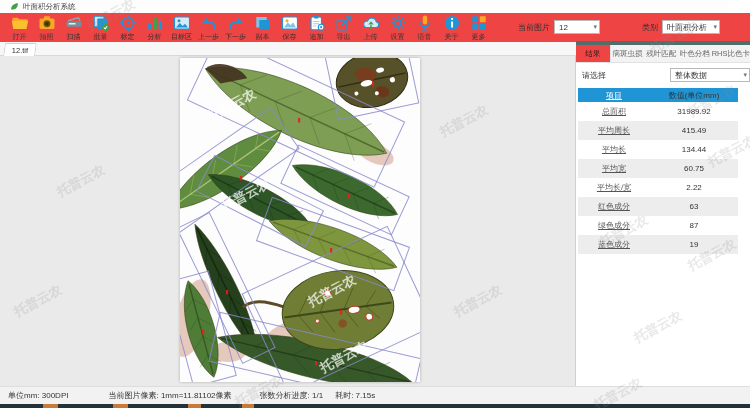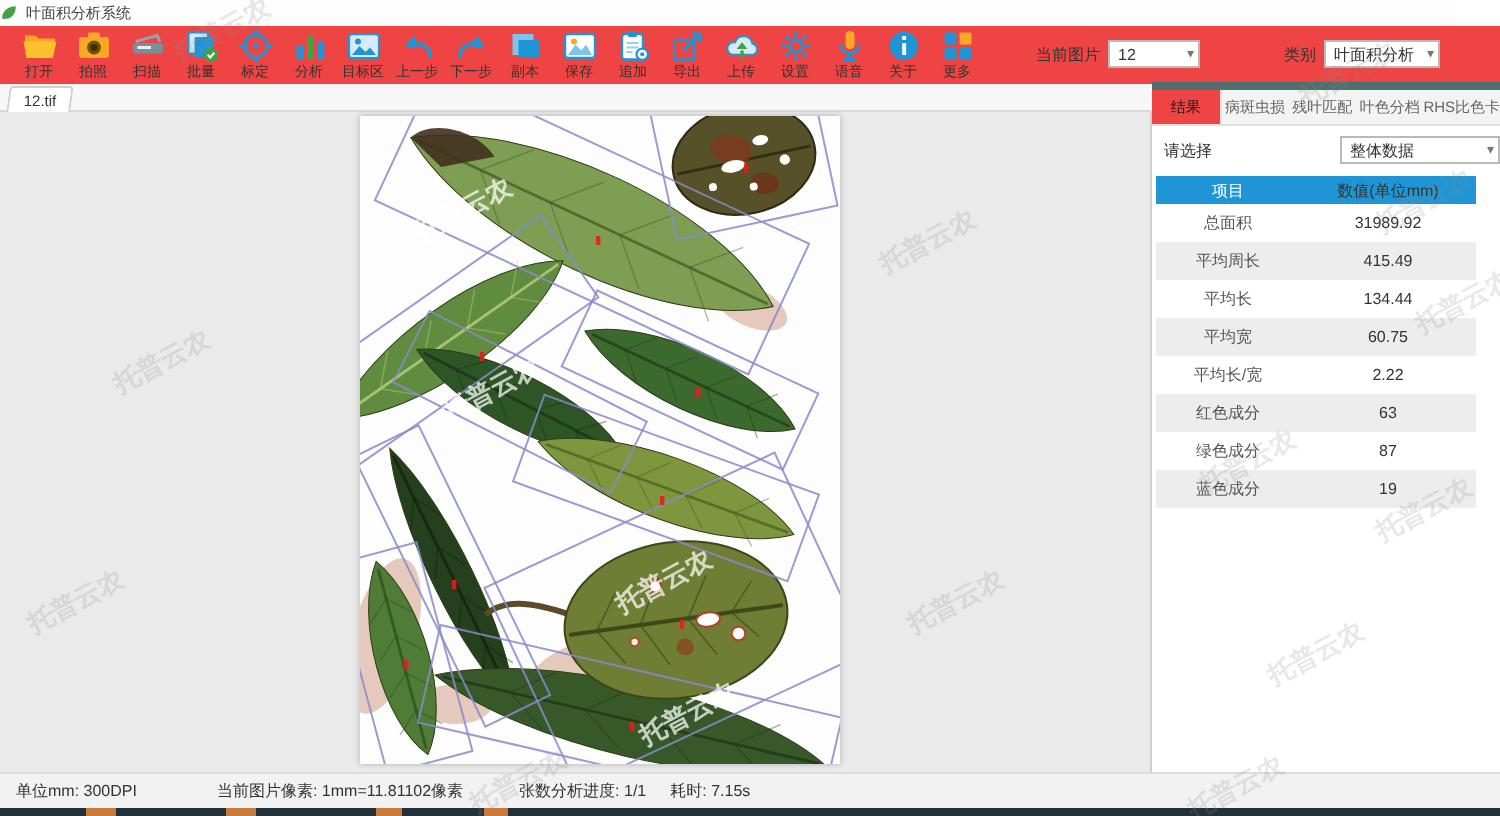--- a/index.html
+++ b/index.html
@@ -1,20 +1,20 @@
 <!DOCTYPE html>
 <html><head>
 <meta charset="utf-8">
 <style>
   html,body{margin:0;padding:0;background:#888;}
   *{box-sizing:border-box;font-family:"Liberation Sans","DejaVu Sans",sans-serif;}
   #app{position:relative;width:750px;height:408px;background:#fff;overflow:hidden;}
 
   
-  .titlebar{position:absolute;left:0;top:0;width:728px;height:13px;background:#fdfdfd;display:flex;align-items:center;padding-left:0;}
+  .titlebar{position:absolute;left:0;top:0;width:728px;height:13px;background:#fdfdfd;display:flex;align-items:center;padding-left:10px;}
   .titlebar .logo{width:9px;height:9px;margin-right:4px;}
   .titlebar .title{font-size:7.5px;color:#444;}
 
   
   .toolbar{position:absolute;left:0;top:13px;width:750px;height:29px;background:#ef4444;display:flex;align-items:flex-start;padding:1px 0 0 6px;}
   .tool-btn{width:27px;display:flex;flex-direction:column;align-items:center;cursor:pointer;}
   .tool-btn .ticon{width:18px;height:18px;}
   .tool-btn .tlabel{font-size:7px;color:#333;white-space:nowrap;line-height:8px;margin-top:1px;}
   .tool-combos{display:flex;align-items:center;height:26px;margin-left:26px;}
   .combo-label{font-size:8px;color:#333;margin-right:4px;white-space:nowrap;}
@@ -38,21 +38,21 @@
   .rtabs{position:absolute;left:0;top:4px;width:174px;height:18px;background:#f3f3f3;border-bottom:1px solid #e2e2e2;display:flex;align-items:stretch;}
   .rtab{flex:1;display:flex;align-items:center;justify-content:center;font-size:7.5px;color:#666;cursor:pointer;white-space:nowrap;}
   .rtab.active{background:#ef4444;color:#1a1a1a;border-right:1px solid #e2e2e2;}
   .select-row{position:absolute;left:0;top:22px;width:174px;height:24px;display:flex;align-items:center;padding-left:6px;}
   .select-row .lbl{font-size:8px;color:#333;}
   .select-row .combo{margin-left:64px;width:80px;}
   .rtable{position:absolute;left:2px;top:47px;width:160px;}
   .rtable .thead{display:flex;background:#2095d5;color:#fff;height:14px;align-items:center;font-size:8px;}
   .rtable .trow{display:flex;height:19px;align-items:center;font-size:8px;color:#555;}
   .rtable .trow:nth-child(even){background:#ededed;}
-  .rtable .c1{width:45%;text-align:center;}
+  .rtable .c1{width:45%;text-align:center;text-decoration:underline;}
   .rtable .c2{width:55%;text-align:center;color:#333;}
 
   
   .statusbar{position:absolute;left:0;top:386px;width:750px;height:18px;background:#f2f2f2;border-top:1px solid #ddd;display:flex;align-items:center;font-size:8px;color:#333;}
   .status-item{white-space:nowrap;}
 
   
   .bottomstrip{position:absolute;left:0;top:404px;width:750px;height:4px;background:#22313a;}
   .bseg{position:absolute;top:0;height:4px;background:#c87a3a;}
 

